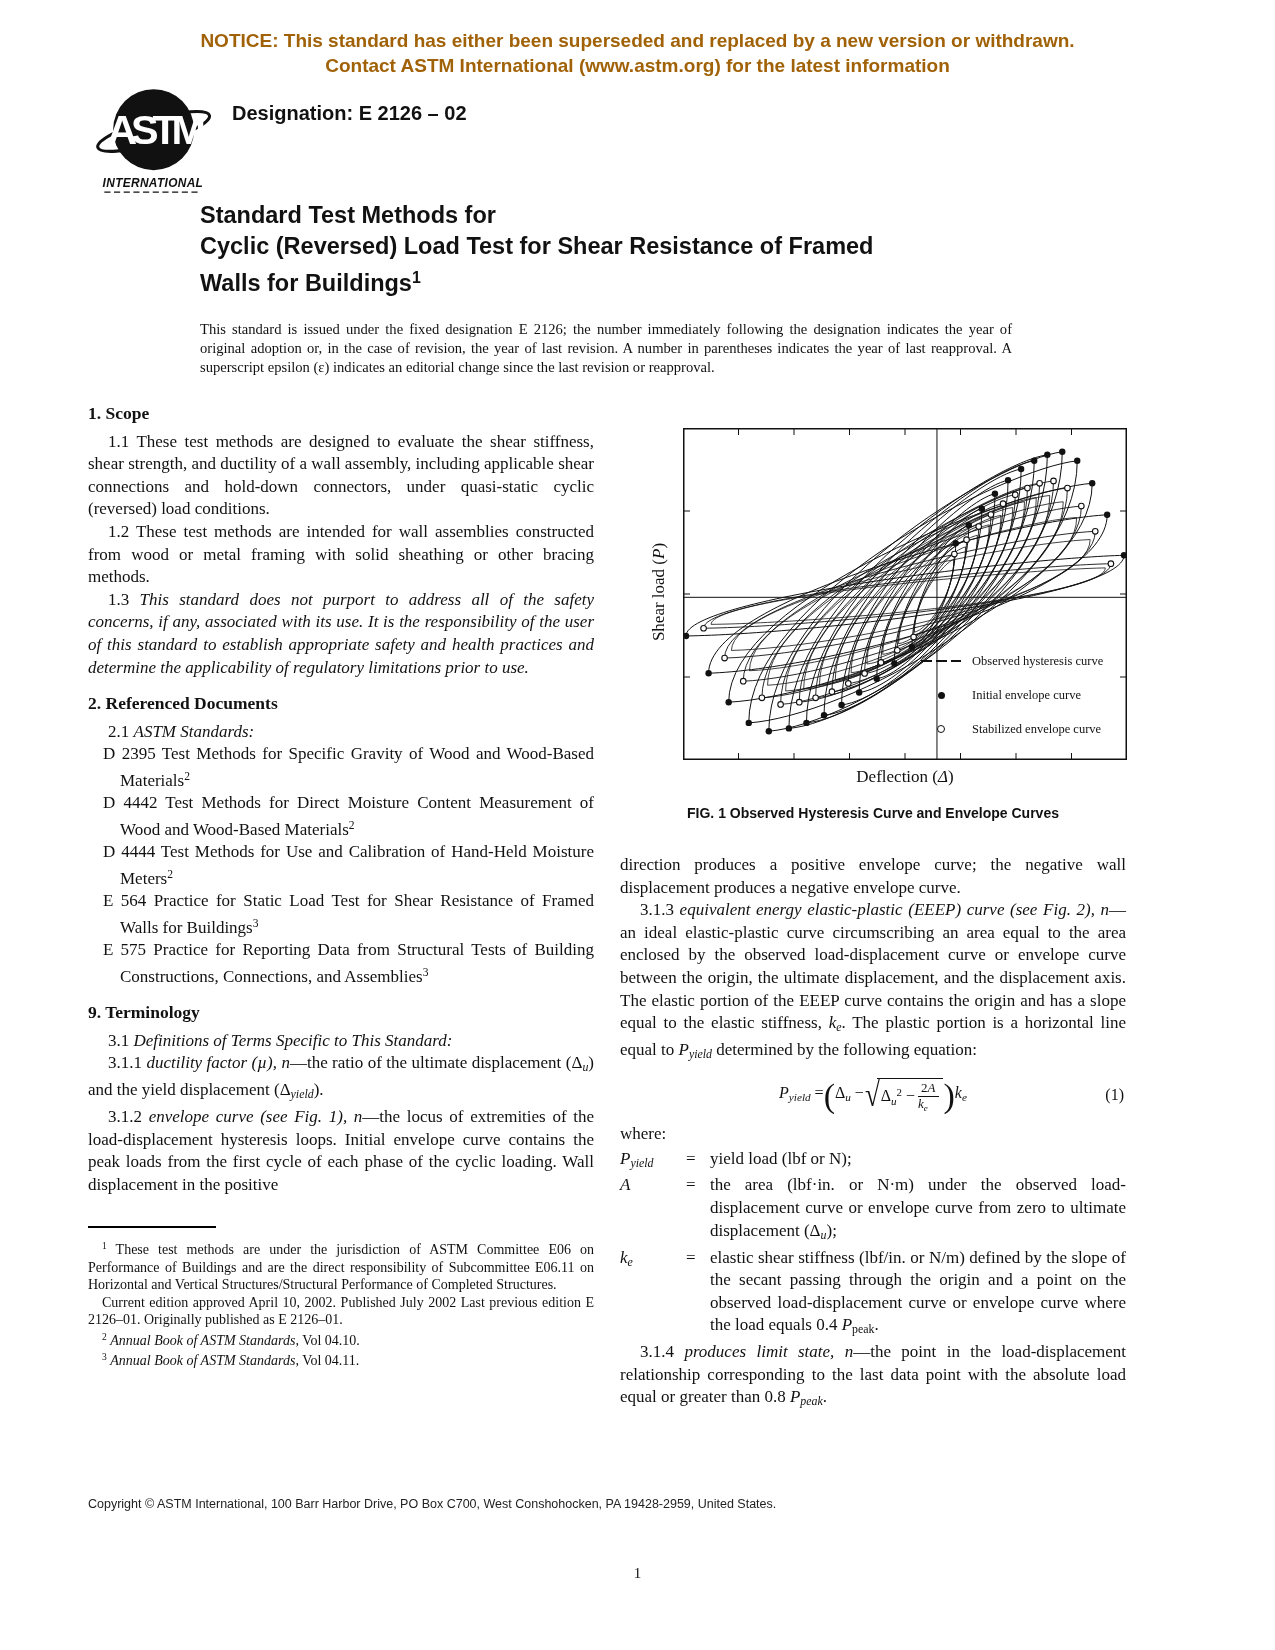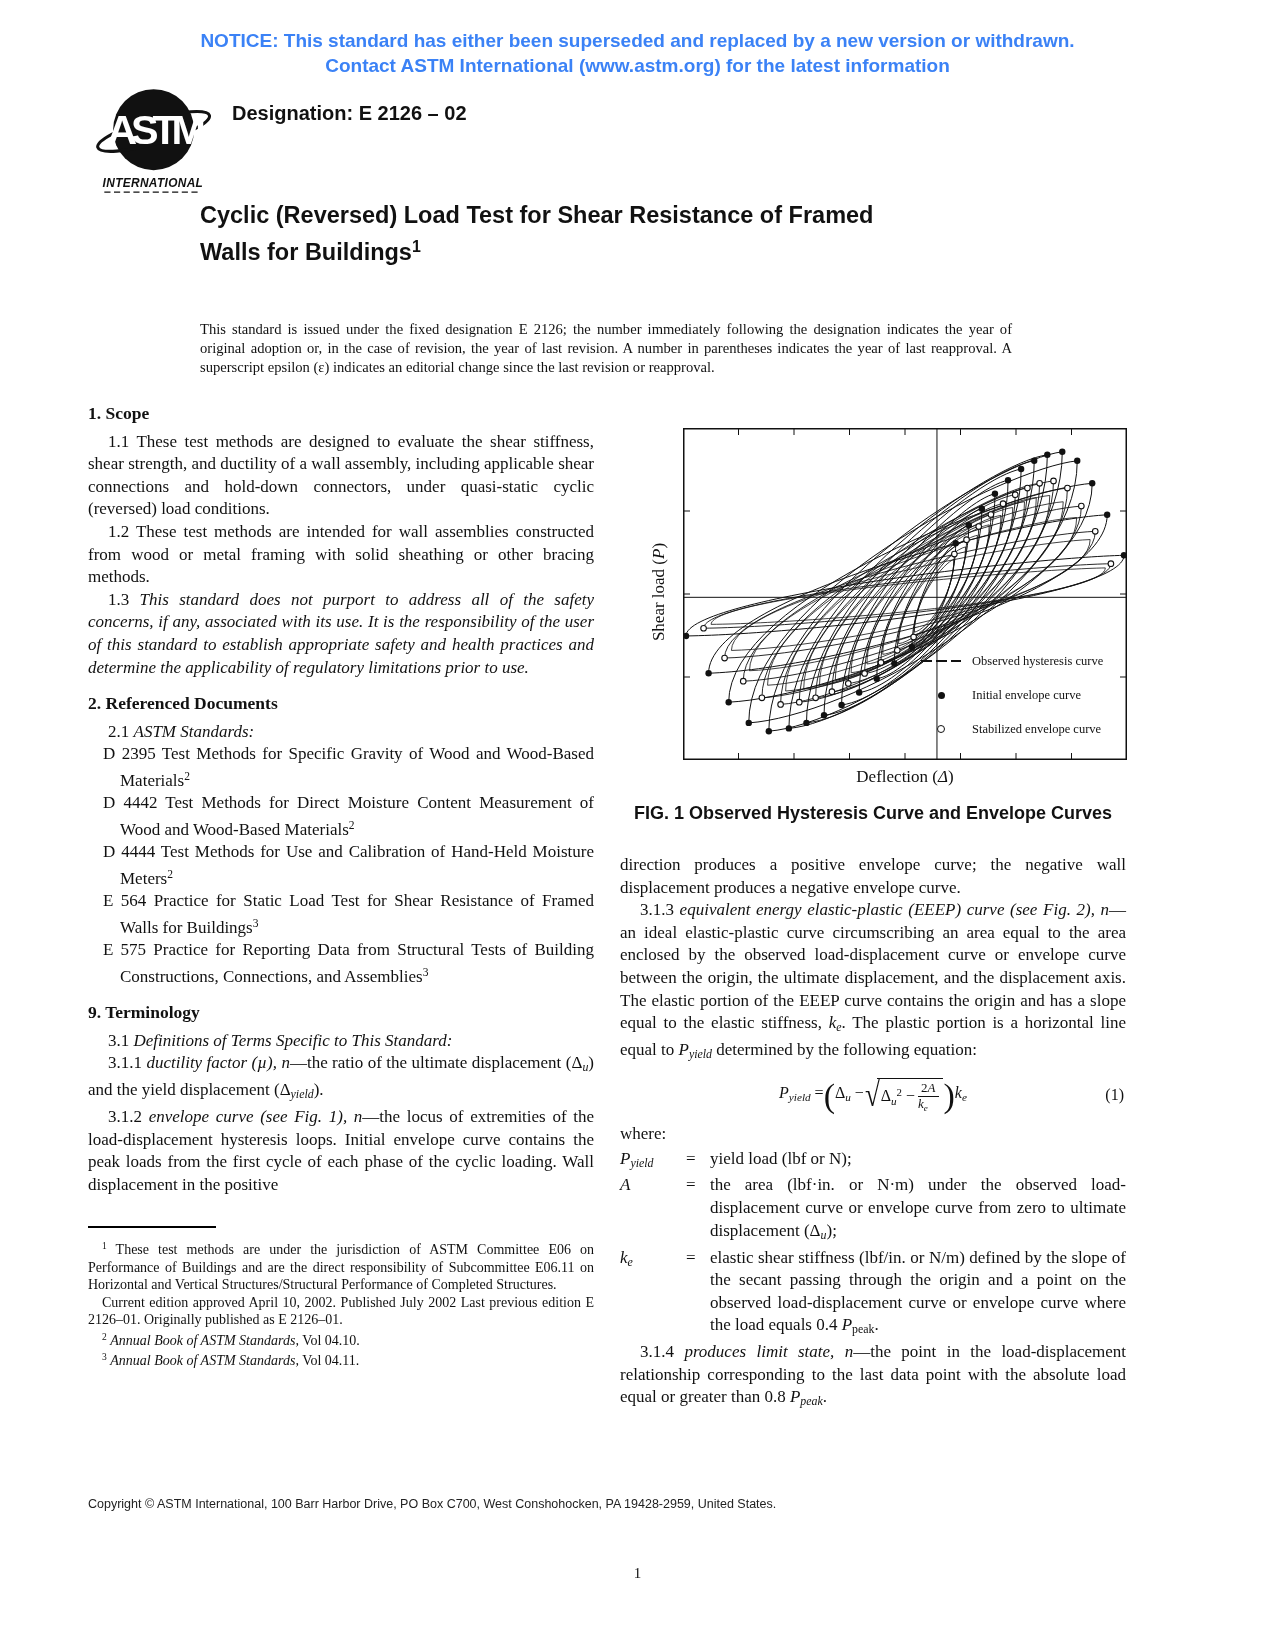--- a/index.html
+++ b/index.html
@@ -31,21 +31,21 @@
   .rn-sub{font-size:70%;vertical-align:-0.28em;}
   .rn-isub{font-size:70%;vertical-align:-0.28em;font-style:italic;}
   .rn-sup{font-size:68%;vertical-align:0.5em;}
   
   .figwrap{position:relative;height:452px;}
   .plotbox{position:absolute;left:63px;top:26px;width:444px;height:332px;}
   .ylab{position:absolute;left:-125px;top:178px;width:330px;height:24px;
         transform:rotate(-90deg);text-align:center;font-size:17px;}
   .xlab{position:absolute;left:63px;top:364px;width:444px;text-align:center;font-size:17px;}
   .caption{position:absolute;left:0;top:400px;width:100%;text-align:center;
-           font-family:"Liberation Sans", sans-serif;font-weight:bold;font-size:18px;}
+           font-family:"Liberation Sans", sans-serif;font-weight:bold;font-size:14px;}
   .legend{position:absolute;left:298px;top:242px;font-size:12.5px;line-height:1;}
   .legrow{display:flex;align-items:center;height:34px;}
   .legswatch{width:46px;display:flex;justify-content:center;align-items:center;}
   .leg-line{width:40px;height:1.5px;
             background:repeating-linear-gradient(90deg,#111 0 11px,transparent 11px 15px);}
   .leg-dot{width:7px;height:7px;border-radius:50%;background:#111;}
   .leg-odot{width:6px;height:6px;border-radius:50%;background:#fff;border:1.3px solid #111;}
   .legtext{padding-left:8px;}
   
   .equation{position:relative;display:flex;align-items:center;justify-content:center;
@@ -71,38 +71,39 @@
   
   .copyright{position:absolute;left:88px;top:1497px;width:1100px;
              font-family:"Liberation Sans", sans-serif;font-size:12.5px;color:#222;}
   .pagenum{position:absolute;left:0;right:0;top:1565px;text-align:center;font-size:15px;}
 </style>
 </head>
 <body>
 
 <div class="page">
 
-  <div class="notice" style="color: #3b82f6;">
+  <div class="notice" style="color: #a16207;">
     <div>NOTICE: This standard has either been superseded and replaced by a new version or withdrawn.</div>
     <div>Contact ASTM International (www.astm.org) for the latest information</div>
   </div>
 
   <div class="logo">
     <svg viewBox="-12 0 150 128" width="132" height="128">
       <circle cx="58" cy="50" r="46" fill="#111"></circle>
       <ellipse cx="58" cy="52" rx="66" ry="14" transform="rotate(-16 58 52)" fill="none" stroke="#111" stroke-width="3.5"></ellipse>
       <text x="58" y="66" text-anchor="middle" fill="#fff" font-family="Liberation Sans, sans-serif" font-weight="bold" font-size="47" letter-spacing="-7">ASTM</text>
       <text x="0" y="115" fill="#111" font-family="Liberation Sans, sans-serif" font-weight="bold" font-style="italic" font-size="13.5" letter-spacing="0.4">INTERNATIONAL</text>
       <line x1="2" y1="121" x2="112" y2="121" stroke="#111" stroke-width="1.5" stroke-dasharray="7 4"></line>
     </svg>
   </div>
 
   <div class="designation">Designation: E 2126 – 02</div>
 
   <div class="title">
+    <div>Standard Test Methods for</div>
     <div>Cyclic (Reversed) Load Test for Shear Resistance of Framed</div>
     <div><span class="rn-n">Walls for Buildings</span><span class="rn-sup">1</span></div>
   </div>
 
   <div class="issued">This standard is issued under the fixed designation E 2126; the number immediately following the designation indicates the year of original adoption or, in the case of revision, the year of last revision. A number in parentheses indicates the year of last reapproval. A superscript epsilon (ε) indicates an editorial change since the last revision or reapproval.</div>
 
   <div class="col col-left">
     <div class="sechead first">1. Scope</div>
     <p class="p">1.1 These test methods are designed to evaluate the shear stiffness, shear strength, and ductility of a wall assembly, including applicable shear connections and hold-down connectors, under quasi-static cyclic (reversed) load conditions.</p>
     <p class="p">1.2 These test methods are intended for wall assemblies constructed from wood or metal framing with solid sheathing or other bracing methods.</p>

